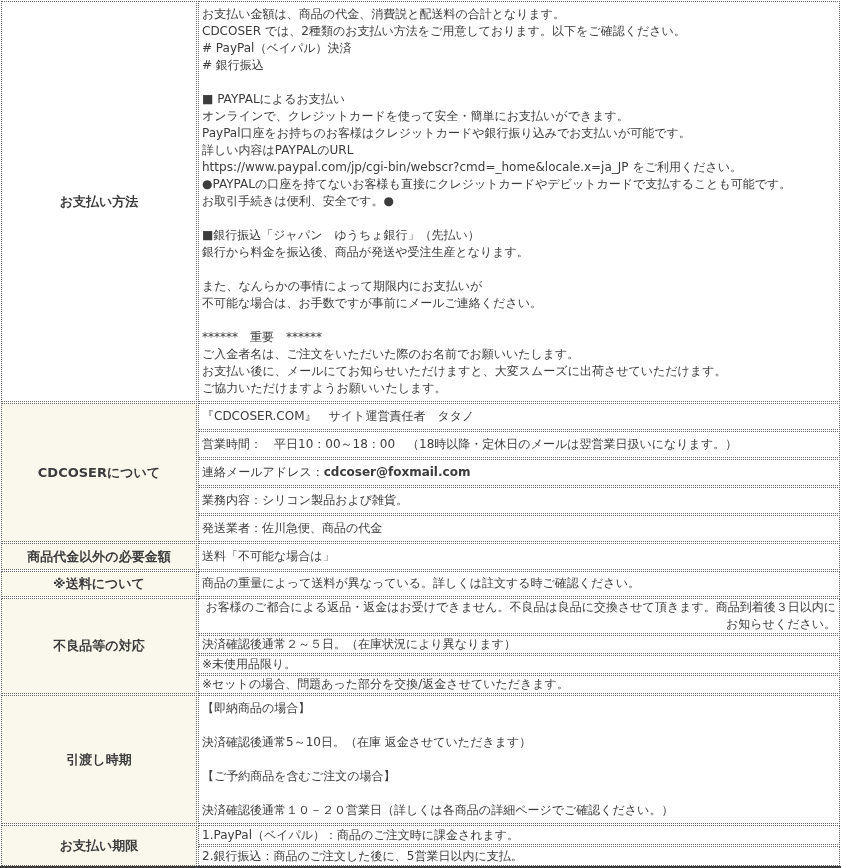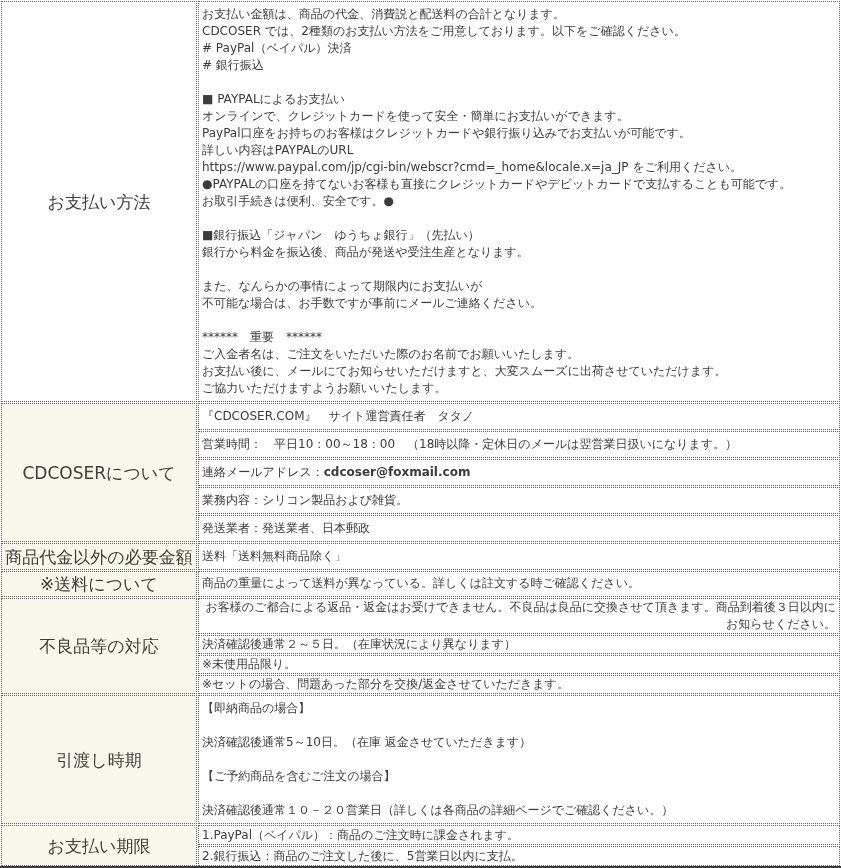--- a/index.html
+++ b/index.html
@@ -22,24 +22,24 @@
   td {
     border: 1px dotted #666666;
     font-size: 12px;
     vertical-align: top;
     padding: 4px 3px;
     overflow: hidden;
   }
   td.head {
     width: 196px;
     background: #faf8ec;
-    font-weight: normal;
+    font-weight: bold;
     text-align: center;
     vertical-align: middle;
-    font-size: 17px;
+    font-size: 13px;
     line-height: 16px;
   }
   td.head.white { background: #ffffff; }
   td.body { line-height: 17px; }
   .pre { white-space: pre-line; }
   .bold { font-weight: bold; }
   .h396 { height: 396px; }
   .h25  { height: 25px; padding-top: 4px; margin-top: 40px; }
   .h20  { height: 20px; line-height: 16px; }
   .h23  { height: 23px; padding-top: 3px; }
@@ -93,26 +93,26 @@
       </tr>
       <tr>
         <td class="body h25">
           <span>連絡メールアドレス：</span><span class="bold">cdcoser@foxmail.com</span>
         </td>
       </tr>
       <tr>
         <td class="body h25">業務内容：シリコン製品および雑貨。</td>
       </tr>
       <tr>
-        <td class="body h25">発送業者：発送業者、日本郵政</td>
+        <td class="body h25">発送業者：佐川急便、商品の代金</td>
       </tr>
 
       <tr>
         <td class="head h20">商品代金以外の必要金額</td>
-        <td class="body h20">送料「送料無料商品除く」</td>
+        <td class="body h20">送料「不可能な場合は」</td>
       </tr>
 
       <tr>
         <td class="head h23">※送料について</td>
         <td class="body h23">商品の重量によって送料が異なっている。詳しくは註文する時ご確認ください。</td>
       </tr>
 
       <tr>
         <td class="head" rowspan="4">不良品等の対応</td>
         <td class="body h36">お客様のご都合による返品・返金はお受けできません。不良品は良品に交換させて頂きます。商品到着後３日以内にお知らせください。</td>

